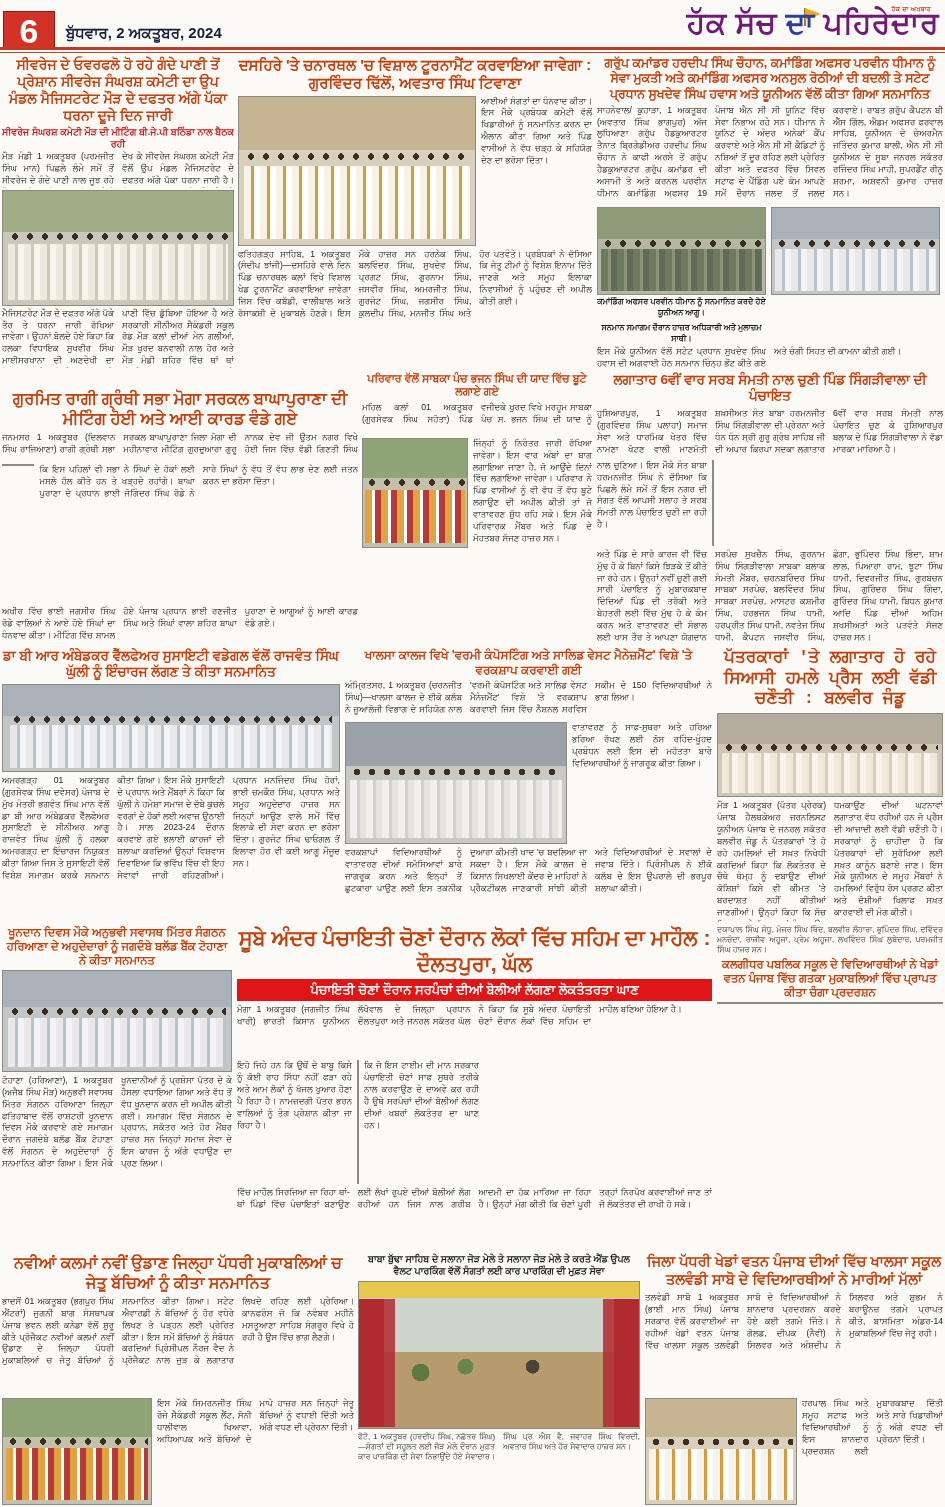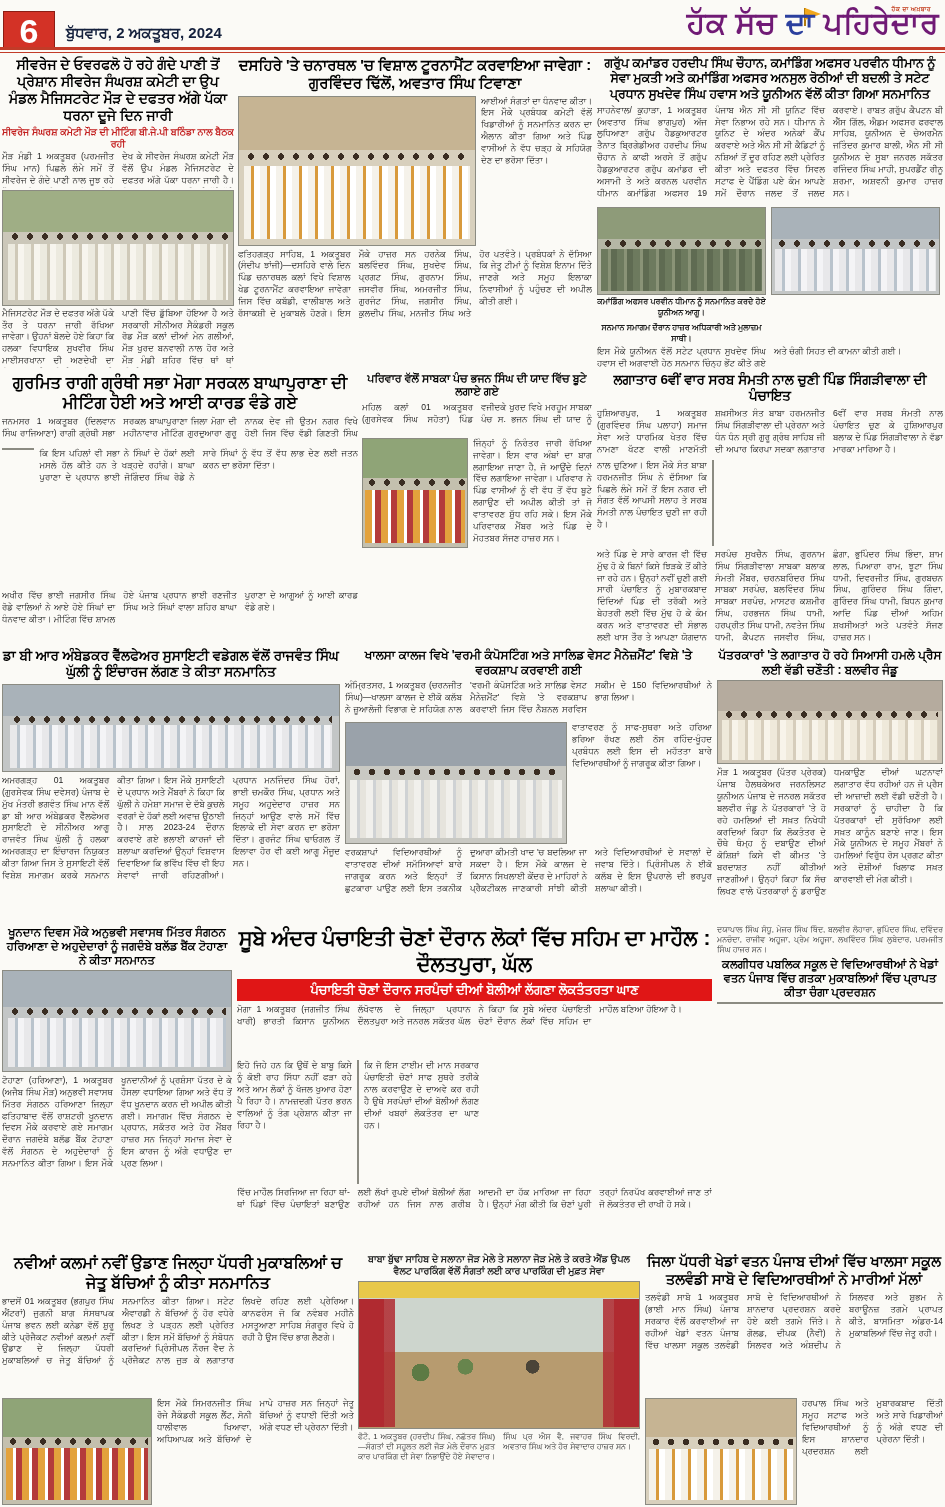--- a/index.html
+++ b/index.html
@@ -12,21 +12,21 @@
          font-weight:bold;font-size:34px;text-align:center;line-height:38px;border:1px solid #8c1d14;}
   .pgdate{position:absolute;left:66px;top:24px;font-size:15px;font-weight:bold;color:#14203c;}
   .masthead{position:absolute;right:6px;top:6px;font-weight:bold;font-size:30px;line-height:1.1;letter-spacing:.5px;}
   .mh-red{color:#701a75;} .mh-blue{color:#2b3f9e;position:relative;}
   .flag{position:absolute;right:118px;top:2px;width:0;height:0;border-left:16px solid #f2a71b;border-top:6px solid transparent;border-bottom:6px solid transparent;}
   .flagpole{position:absolute;right:133px;top:2px;width:2px;height:18px;background:#b07a10;}
   .mh-tag{position:absolute;right:8px;top:0;font-size:6px;color:#c23a1a;font-weight:bold;}
   .rule{position:absolute;left:0;top:47px;width:945px;height:6px;border-top:3px solid #c23b28;border-bottom:1px solid #c23b28;}
   
   .art{position:absolute;display:flex;flex-direction:column;overflow:hidden;}
-  .hl{font-weight:bold;text-align:center;line-height:1.22;color:#000000;flex:0 0 auto;overflow:hidden;}
+  .hl{font-weight:bold;text-align:center;line-height:1.22;color:#c2410c;flex:0 0 auto;overflow:hidden;}
   .hl-red{color:#c21d1d;}
   .bd{font-size:8.6px;line-height:1.38;text-align:justify;color:#242424;overflow:hidden;}
   .cols2{column-count:2;column-gap:8px;}
   .cols3{column-count:3;column-gap:8px;}
   .cols4{column-count:4;column-gap:8px;}
   .row{display:flex;gap:5px;flex:0 0 auto;overflow:hidden;}
   .grow{flex:1 1 auto;min-height:0;}
   .banner{background:#e01616;color:#fff;font-weight:bold;text-align:center;overflow:hidden;}
   .cap{font-size:8px;font-weight:bold;line-height:1.3;text-align:center;overflow:hidden;}
   .tiny{font-size:7.8px;line-height:1.3;text-align:justify;color:#333;overflow:hidden;}
@@ -104,21 +104,21 @@
       <div class="ph ph-army" style="width:169px;height:88px;"></div>
       <div class="ph ph-indoor" style="width:169px;height:88px;"></div>
     </div>
     <div class="row" style="margin-top:2px;flex-direction:column;">
       <div class="cap" style="width:169px;">ਕਮਾਂਡਿੰਗ ਅਫਸਰ ਪਰਵੀਨ ਧੀਮਾਨ ਨੂੰ ਸਨਮਾਨਿਤ ਕਰਦੇ ਹੋਏ ਯੂਨੀਅਨ ਆਗੂ।</div>
       <div class="cap" style="width:169px;">ਸਨਮਾਨ ਸਮਾਗਮ ਦੌਰਾਨ ਹਾਜ਼ਰ ਅਧਿਕਾਰੀ ਅਤੇ ਮੁਲਾਜ਼ਮ ਸਾਥੀ।</div>
     </div>
     <div class="bd cols2 grow" style="margin-top:2px;">ਇਸ ਮੌਕੇ ਯੂਨੀਅਨ ਵੱਲੋਂ ਸਟੇਟ ਪ੍ਰਧਾਨ ਸੁਖਦੇਵ ਸਿੰਘ ਹਵਾਸ ਦੀ ਅਗਵਾਈ ਹੇਠ ਸਨਮਾਨ ਚਿੰਨ੍ਹ ਭੇਂਟ ਕੀਤੇ ਗਏ ਅਤੇ ਚੰਗੀ ਸਿਹਤ ਦੀ ਕਾਮਨਾ ਕੀਤੀ ਗਈ।</div>
   </div>
 
-  <div class="art" style="left:2px;top:372px;width:356px;height:272px;">
+  <div class="art" style="left:2px;top:388px;width:356px;height:272px;">
     <div class="hl" style="font-size:16.5px;">ਗੁਰਮਿਤ ਰਾਗੀ ਗ੍ਰੰਥੀ ਸਭਾ ਮੋਗਾ ਸਰਕਲ ਬਾਘਾਪੁਰਾਣਾ ਦੀ ਮੀਟਿੰਗ ਹੋਈ ਅਤੇ ਆਈ ਕਾਰਡ ਵੰਡੇ ਗਏ</div>
     <div class="bd cols3" style="height:30px;margin-top:4px;">ਜਨਮਸਰ 1 ਅਕਤੂਬਰ (ਦਿਲਵਾਨ ਸਿੰਘ ਰਾਜਿਆਣਾ) ਰਾਗੀ ਗ੍ਰੰਥੀ ਸਭਾ ਸਰਕਲ ਬਾਘਾਪੁਰਾਣਾ ਜਿਲਾ ਮੋਗਾ ਦੀ ਮਹੀਨਾਵਾਰ ਮੀਟਿੰਗ ਗੁਰਦੁਆਰਾ ਗੁਰੂ ਨਾਨਕ ਦੇਵ ਜੀ ਉਤਮ ਨਗਰ ਵਿਖੇ ਹੋਈ ਜਿਸ ਵਿੱਚ ਵੱਡੀ ਗਿਣਤੀ ਸਿੰਘ ਸ਼ਾਮਲ ਹੋਏ।</div>
     <div class="row grow" style="margin-top:2px;">
       <div style="display:flex;flex-direction:column;width:132px;">
         <div class="ph ph-saffron grow"></div>
       </div>
       <div class="bd cols2 grow">ਕਿ ਇਸ ਪਹਿਲਾਂ ਵੀ ਸਭਾ ਨੇ ਸਿੰਘਾਂ ਦੇ ਹੱਕਾਂ ਲਈ ਮਸਲੇ ਹੱਲ ਕੀਤੇ ਹਨ ਤੇ ਖੜ੍ਹਦੇ ਰਹਾਂਗੇ। ਬਾਘਾ ਪੁਰਾਣਾ ਦੇ ਪ੍ਰਧਾਨ ਭਾਈ ਜੋਗਿੰਦਰ ਸਿੰਘ ਰੋਡੇ ਨੇ ਸਾਰੇ ਸਿੰਘਾਂ ਨੂੰ ਵੱਧ ਤੋਂ ਵੱਧ ਲਾਭ ਦੇਣ ਲਈ ਜਤਨ ਕਰਨ ਦਾ ਭਰੋਸਾ ਦਿੱਤਾ।</div>
     </div>
     <div class="bd cols3" style="height:54px;margin-top:3px;">ਅਖੀਰ ਵਿੱਚ ਭਾਈ ਜਗਸੀਰ ਸਿੰਘ ਰੋਡੇ ਵਾਲਿਆਂ ਨੇ ਆਏ ਹੋਏ ਸਿੰਘਾਂ ਦਾ ਧੰਨਵਾਦ ਕੀਤਾ। ਮੀਟਿੰਗ ਵਿੱਚ ਸ਼ਾਮਲ ਹੋਏ ਪੰਜਾਬ ਪ੍ਰਧਾਨ ਭਾਈ ਰਣਜੀਤ ਸਿੰਘ ਅਤੇ ਸਿੰਘਾਂ ਵਾਲਾ ਸ਼ਹਿਰ ਬਾਘਾ ਪੁਰਾਣਾ ਦੇ ਆਗੂਆਂ ਨੂੰ ਆਈ ਕਾਰਡ ਵੰਡੇ ਗਏ।</div>
   </div>
@@ -152,21 +152,21 @@
     <div class="hl" style="font-size:12px;">ਖਾਲਸਾ ਕਾਲਜ ਵਿਖੇ 'ਵਰਮੀ ਕੰਪੋਸਟਿੰਗ ਅਤੇ ਸਾਲਿਡ ਵੇਸਟ ਮੈਨੇਜ਼ਮੈਂਟ' ਵਿਸ਼ੇ 'ਤੇ ਵਰਕਸ਼ਾਪ ਕਰਵਾਈ ਗਈ</div>
     <div class="bd cols3" style="height:40px;margin-top:3px;">ਅੰਮ੍ਰਿਤਸਰ, 1 ਅਕਤੂਬਰ (ਚਰਨਜੀਤ ਸਿੰਘ)—ਖਾਲਸਾ ਕਾਲਜ ਦੇ ਈਕੋ ਕਲੱਬ ਨੇ ਜ਼ੂਆਲੋਜੀ ਵਿਭਾਗ ਦੇ ਸਹਿਯੋਗ ਨਾਲ 'ਵਰਮੀ ਕੰਪੋਸਟਿੰਗ ਅਤੇ ਸਾਲਿਡ ਵੇਸਟ ਮੈਨੇਜ਼ਮੈਂਟ' ਵਿਸ਼ੇ 'ਤੇ ਵਰਕਸ਼ਾਪ ਕਰਵਾਈ ਜਿਸ ਵਿੱਚ ਨੈਸ਼ਨਲ ਸਰਵਿਸ ਸਕੀਮ ਦੇ 150 ਵਿਦਿਆਰਥੀਆਂ ਨੇ ਭਾਗ ਲਿਆ।</div>
     <div class="row" style="height:122px;margin-top:2px;">
       <div class="ph ph-table" style="width:222px;height:122px;"></div>
       <div class="bd grow">ਵਾਤਾਵਰਣ ਨੂੰ ਸਾਫ-ਸੁਥਰਾ ਅਤੇ ਹਰਿਆ ਭਰਿਆ ਰੱਖਣ ਲਈ ਠੋਸ ਰਹਿੰਦ-ਖੂੰਹਦ ਪ੍ਰਬੰਧਨ ਲਈ ਇਸ ਦੀ ਮਹੱਤਤਾ ਬਾਰੇ ਵਿਦਿਆਰਥੀਆਂ ਨੂੰ ਜਾਗਰੂਕ ਕੀਤਾ ਗਿਆ।</div>
     </div>
     <div class="bd cols3 grow" style="margin-top:3px;">ਵਰਕਸ਼ਾਪਾਂ ਵਿਦਿਆਰਥੀਆਂ ਨੂੰ ਵਾਤਾਵਰਣ ਦੀਆਂ ਸਮੱਸਿਆਵਾਂ ਬਾਰੇ ਜਾਗਰੂਕ ਕਰਨ ਅਤੇ ਇਨ੍ਹਾਂ ਤੋਂ ਛੁਟਕਾਰਾ ਪਾਉਣ ਲਈ ਇਸ ਤਕਨੀਕ ਦੁਆਰਾ ਕੀਮਤੀ ਖਾਦ 'ਚ ਬਦਲਿਆ ਜਾ ਸਕਦਾ ਹੈ। ਇਸ ਮੌਕੇ ਕਾਲਜ ਦੇ ਕਿਸਾਨ ਸਿਖਲਾਈ ਕੇਂਦਰ ਦੇ ਮਾਹਿਰਾਂ ਨੇ ਪ੍ਰੈਕਟੀਕਲ ਜਾਣਕਾਰੀ ਸਾਂਝੀ ਕੀਤੀ ਅਤੇ ਵਿਦਿਆਰਥੀਆਂ ਦੇ ਸਵਾਲਾਂ ਦੇ ਜਵਾਬ ਦਿੱਤੇ। ਪ੍ਰਿੰਸੀਪਲ ਨੇ ਈਕੋ ਕਲੱਬ ਦੇ ਇਸ ਉਪਰਾਲੇ ਦੀ ਭਰਪੂਰ ਸ਼ਲਾਘਾ ਕੀਤੀ।</div>
   </div>
 
   <div class="art" style="left:717px;top:648px;width:226px;height:274px;">
-    <div class="hl" style="font-size:12px;">ਪੱਤਰਕਾਰਾਂ 'ਤੇ ਲਗਾਤਾਰ ਹੋ ਰਹੇ ਸਿਆਸੀ ਹਮਲੇ ਪ੍ਰੈਸ ਲਈ ਵੱਡੀ ਚਣੌਤੀ : ਬਲਵੀਰ ਜੰਡੂ</div>
+    <div class="hl" style="font-size:17px;font-family:Liberation Mono, monospace;">ਪੱਤਰਕਾਰਾਂ 'ਤੇ ਲਗਾਤਾਰ ਹੋ ਰਹੇ ਸਿਆਸੀ ਹਮਲੇ ਪ੍ਰੈਸ ਲਈ ਵੱਡੀ ਚਣੌਤੀ : ਬਲਵੀਰ ਜੰਡੂ</div>
     <div class="ph ph-meeting" style="height:84px;margin:3px 0;"></div>
     <div class="bd cols2 grow">ਮੌੜ 1 ਅਕਤੂਬਰ (ਪੱਤਰ ਪ੍ਰੇਰਕ) ਪੰਜਾਬ ਹੈਲਥਕੇਅਰ ਜਰਨਲਿਸਟ ਯੂਨੀਅਨ ਪੰਜਾਬ ਦੇ ਜਨਰਲ ਸਕੱਤਰ ਬਲਵੀਰ ਜੰਡੂ ਨੇ ਪੱਤਰਕਾਰਾਂ 'ਤੇ ਹੋ ਰਹੇ ਹਮਲਿਆਂ ਦੀ ਸਖ਼ਤ ਨਿਖੇਧੀ ਕਰਦਿਆਂ ਕਿਹਾ ਕਿ ਲੋਕਤੰਤਰ ਦੇ ਚੌਥੇ ਥੰਮ੍ਹ ਨੂੰ ਦਬਾਉਣ ਦੀਆਂ ਕੋਸ਼ਿਸ਼ਾਂ ਕਿਸੇ ਵੀ ਕੀਮਤ 'ਤੇ ਬਰਦਾਸ਼ਤ ਨਹੀਂ ਕੀਤੀਆਂ ਜਾਣਗੀਆਂ। ਉਨ੍ਹਾਂ ਕਿਹਾ ਕਿ ਸੱਚ ਲਿਖਣ ਵਾਲੇ ਪੱਤਰਕਾਰਾਂ ਨੂੰ ਡਰਾਉਣ ਧਮਕਾਉਣ ਦੀਆਂ ਘਟਨਾਵਾਂ ਲਗਾਤਾਰ ਵੱਧ ਰਹੀਆਂ ਹਨ ਜੋ ਪ੍ਰੈਸ ਦੀ ਆਜ਼ਾਦੀ ਲਈ ਵੱਡੀ ਚਣੌਤੀ ਹੈ। ਸਰਕਾਰਾਂ ਨੂੰ ਚਾਹੀਦਾ ਹੈ ਕਿ ਪੱਤਰਕਾਰਾਂ ਦੀ ਸੁਰੱਖਿਆ ਲਈ ਸਖ਼ਤ ਕਾਨੂੰਨ ਬਣਾਏ ਜਾਣ। ਇਸ ਮੌਕੇ ਯੂਨੀਅਨ ਦੇ ਸਮੂਹ ਮੈਂਬਰਾਂ ਨੇ ਹਮਲਿਆਂ ਵਿਰੁੱਧ ਰੋਸ ਪ੍ਰਗਟ ਕੀਤਾ ਅਤੇ ਦੋਸ਼ੀਆਂ ਖਿਲਾਫ ਸਖ਼ਤ ਕਾਰਵਾਈ ਦੀ ਮੰਗ ਕੀਤੀ।</div>
   </div>
 
   <div class="art" style="left:2px;top:925px;width:230px;height:326px;">
     <div class="hl" style="font-size:11.5px;">ਖੂਨਦਾਨ ਦਿਵਸ ਮੌਕੇ ਅਨੁਭਵੀ ਸਵਾਸਥ ਮਿੱਤਰ ਸੰਗਠਨ ਹਰਿਆਣਾ ਦੇ ਅਹੁਦੇਦਾਰਾਂ ਨੂੰ ਜਗਦੰਬੇ ਬਲੱਡ ਬੈਂਕ ਟੋਹਾਣਾ ਨੇ ਕੀਤਾ ਸਨਮਾਨਤ</div>
     <div class="ph ph-indoor" style="height:102px;margin:3px 0;"></div>
     <div class="bd cols2 grow">ਟੋਹਾਣਾ (ਹਰਿਆਣਾ), 1 ਅਕਤੂਬਰ (ਅਜੈਬ ਸਿੰਘ ਮੌੜ) ਅਨੁਭਵੀ ਸਵਾਸਥ ਮਿੱਤਰ ਸੰਗਠਨ ਹਰਿਆਣਾ ਜਿਲ੍ਹਾ ਫਤਿਹਾਬਾਦ ਵੱਲੋਂ ਰਾਸ਼ਟਰੀ ਖੂਨਦਾਨ ਦਿਵਸ ਮੌਕੇ ਕਰਵਾਏ ਗਏ ਸਮਾਗਮ ਦੌਰਾਨ ਜਗਦੰਬੇ ਬਲੱਡ ਬੈਂਕ ਟੋਹਾਣਾ ਵੱਲੋਂ ਸੰਗਠਨ ਦੇ ਅਹੁਦੇਦਾਰਾਂ ਨੂੰ ਸਨਮਾਨਿਤ ਕੀਤਾ ਗਿਆ। ਇਸ ਮੌਕੇ ਖੂਨਦਾਨੀਆਂ ਨੂੰ ਪ੍ਰਸ਼ੰਸਾ ਪੱਤਰ ਦੇ ਕੇ ਹੌਸਲਾ ਵਧਾਇਆ ਗਿਆ ਅਤੇ ਵੱਧ ਤੋਂ ਵੱਧ ਖੂਨਦਾਨ ਕਰਨ ਦੀ ਅਪੀਲ ਕੀਤੀ ਗਈ। ਸਮਾਗਮ ਵਿੱਚ ਸੰਗਠਨ ਦੇ ਪ੍ਰਧਾਨ, ਸਕੱਤਰ ਅਤੇ ਹੋਰ ਮੈਂਬਰ ਹਾਜ਼ਰ ਸਨ ਜਿਨ੍ਹਾਂ ਸਮਾਜ ਸੇਵਾ ਦੇ ਇਸ ਕਾਰਜ ਨੂੰ ਅੱਗੇ ਵਧਾਉਣ ਦਾ ਪ੍ਰਣ ਲਿਆ।</div>
   </div>
 

